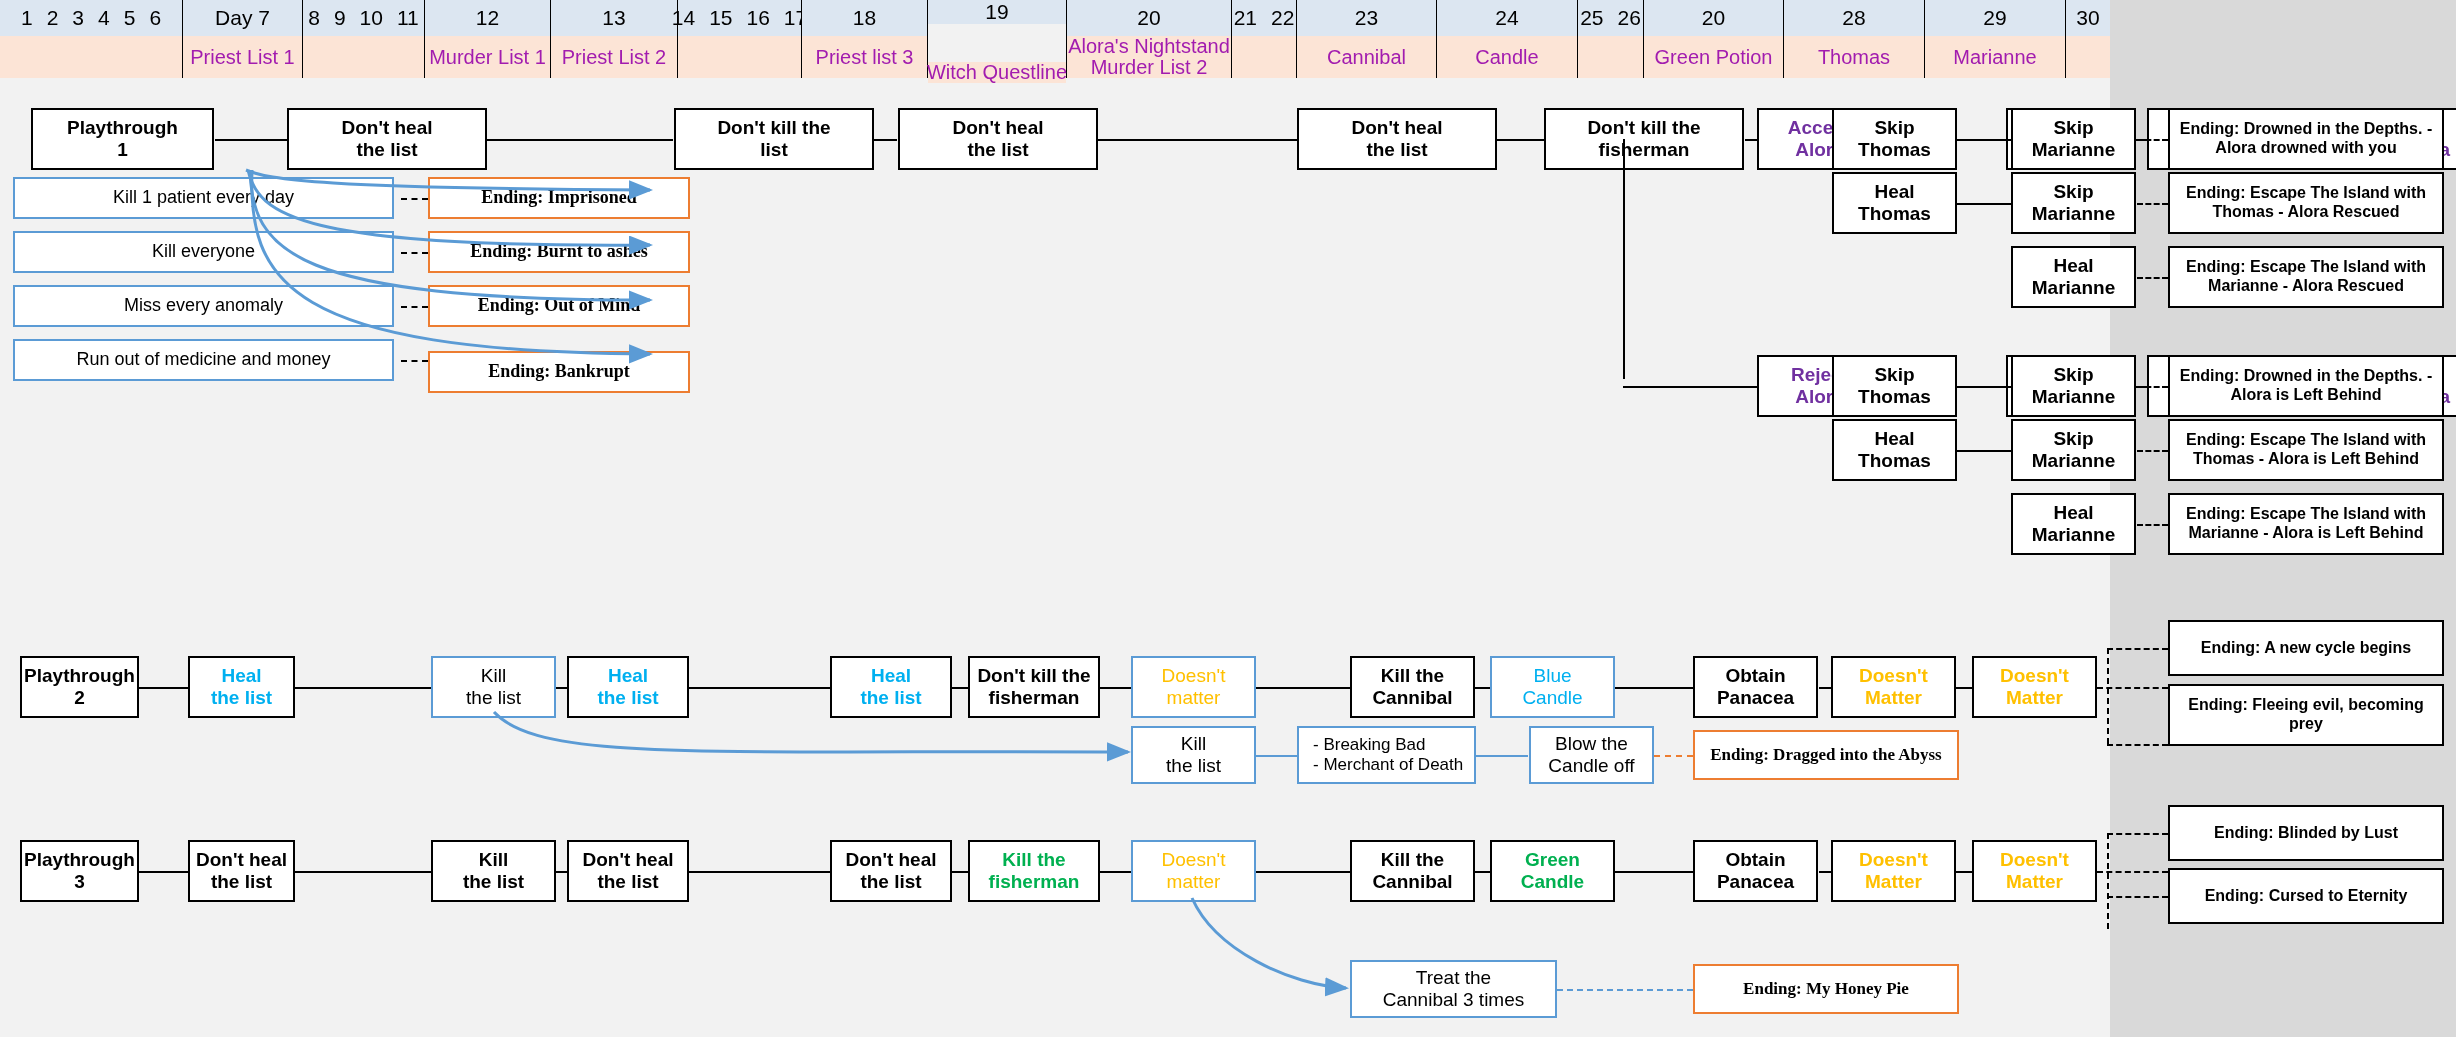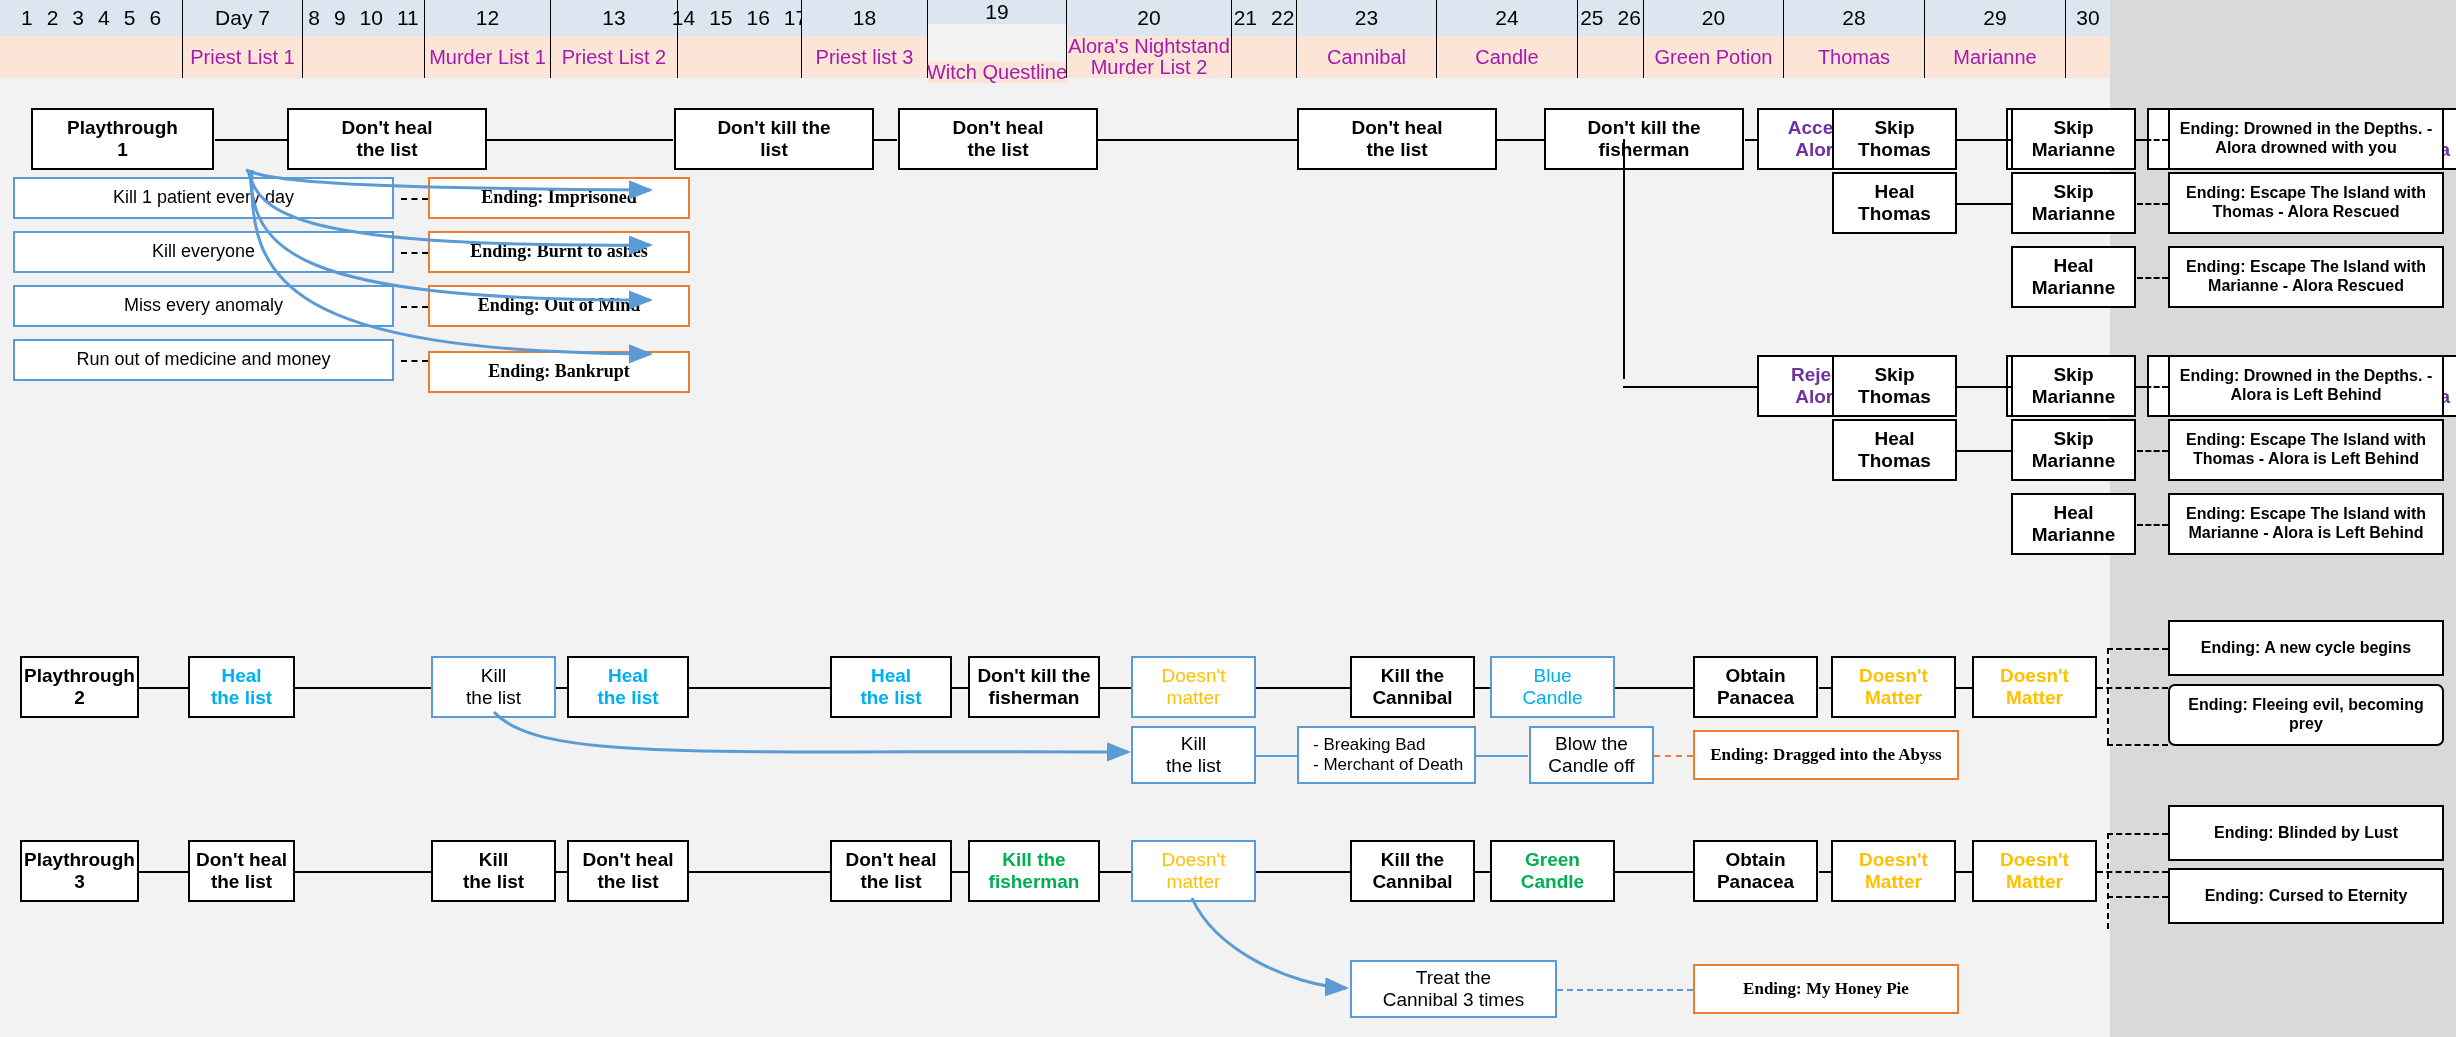--- a/index.html
+++ b/index.html
@@ -368,21 +368,21 @@
     <div class="hline" style="left: 556px; top: 687px; width: 11px;"></div>
     <div class="hline" style="left: 689px; top: 687px; width: 141px;"></div>
     <div class="hline" style="left: 952px; top: 687px; width: 16px;"></div>
     <div class="hline" style="left: 1100px; top: 687px; width: 31px;"></div>
     <div class="hline" style="left: 1256px; top: 687px; width: 94px;"></div>
     <div class="hline" style="left: 1475px; top: 687px; width: 15px;"></div>
     <div class="hline" style="left: 1615px; top: 687px; width: 78px;"></div>
     <div class="hline" style="left: 1819px; top: 687px; width: 12px;"></div>
     <div class="hline" style="left: 1956px; top: 687px; width: 16px;"></div>
     <div class="node" style="left: 2168px; top: 620px; width: 276px; height: 56px; font-size: 16px;">Ending: A new cycle begins</div>
-    <div class="node" style="left: 2168px; top: 684px; width: 276px; height: 62px; font-size: 16px; border-radius: 7px;">Ending: Fleeing evil, becoming
+    <div class="node" style="left: 2168px; top: 684px; width: 276px; height: 62px; font-size: 16px;">Ending: Fleeing evil, becoming
 prey</div>
     <div class="dash-h" style="left: 2097px; top: 687px; width: 71px;"></div>
     <div class="dash-v" style="left: 2107px; top: 648px; height: 96px;"></div>
     <div class="dash-h" style="left: 2107px; top: 648px; width: 61px;"></div>
     <div class="dash-h" style="left: 2107px; top: 744px; width: 61px;"></div>
     <div class="node blue" style="left: 1131px; top: 726px; width: 125px; height: 58px;">Kill
 the list</div>
     <div class="node blue left-align" style="left: 1297px; top: 726px; width: 179px; height: 58px; font-size: 17px; font-weight: normal;">- Breaking Bad
 - Merchant of Death</div>
     <div class="node blue" style="left: 1529px; top: 726px; width: 125px; height: 58px;">Blow the

